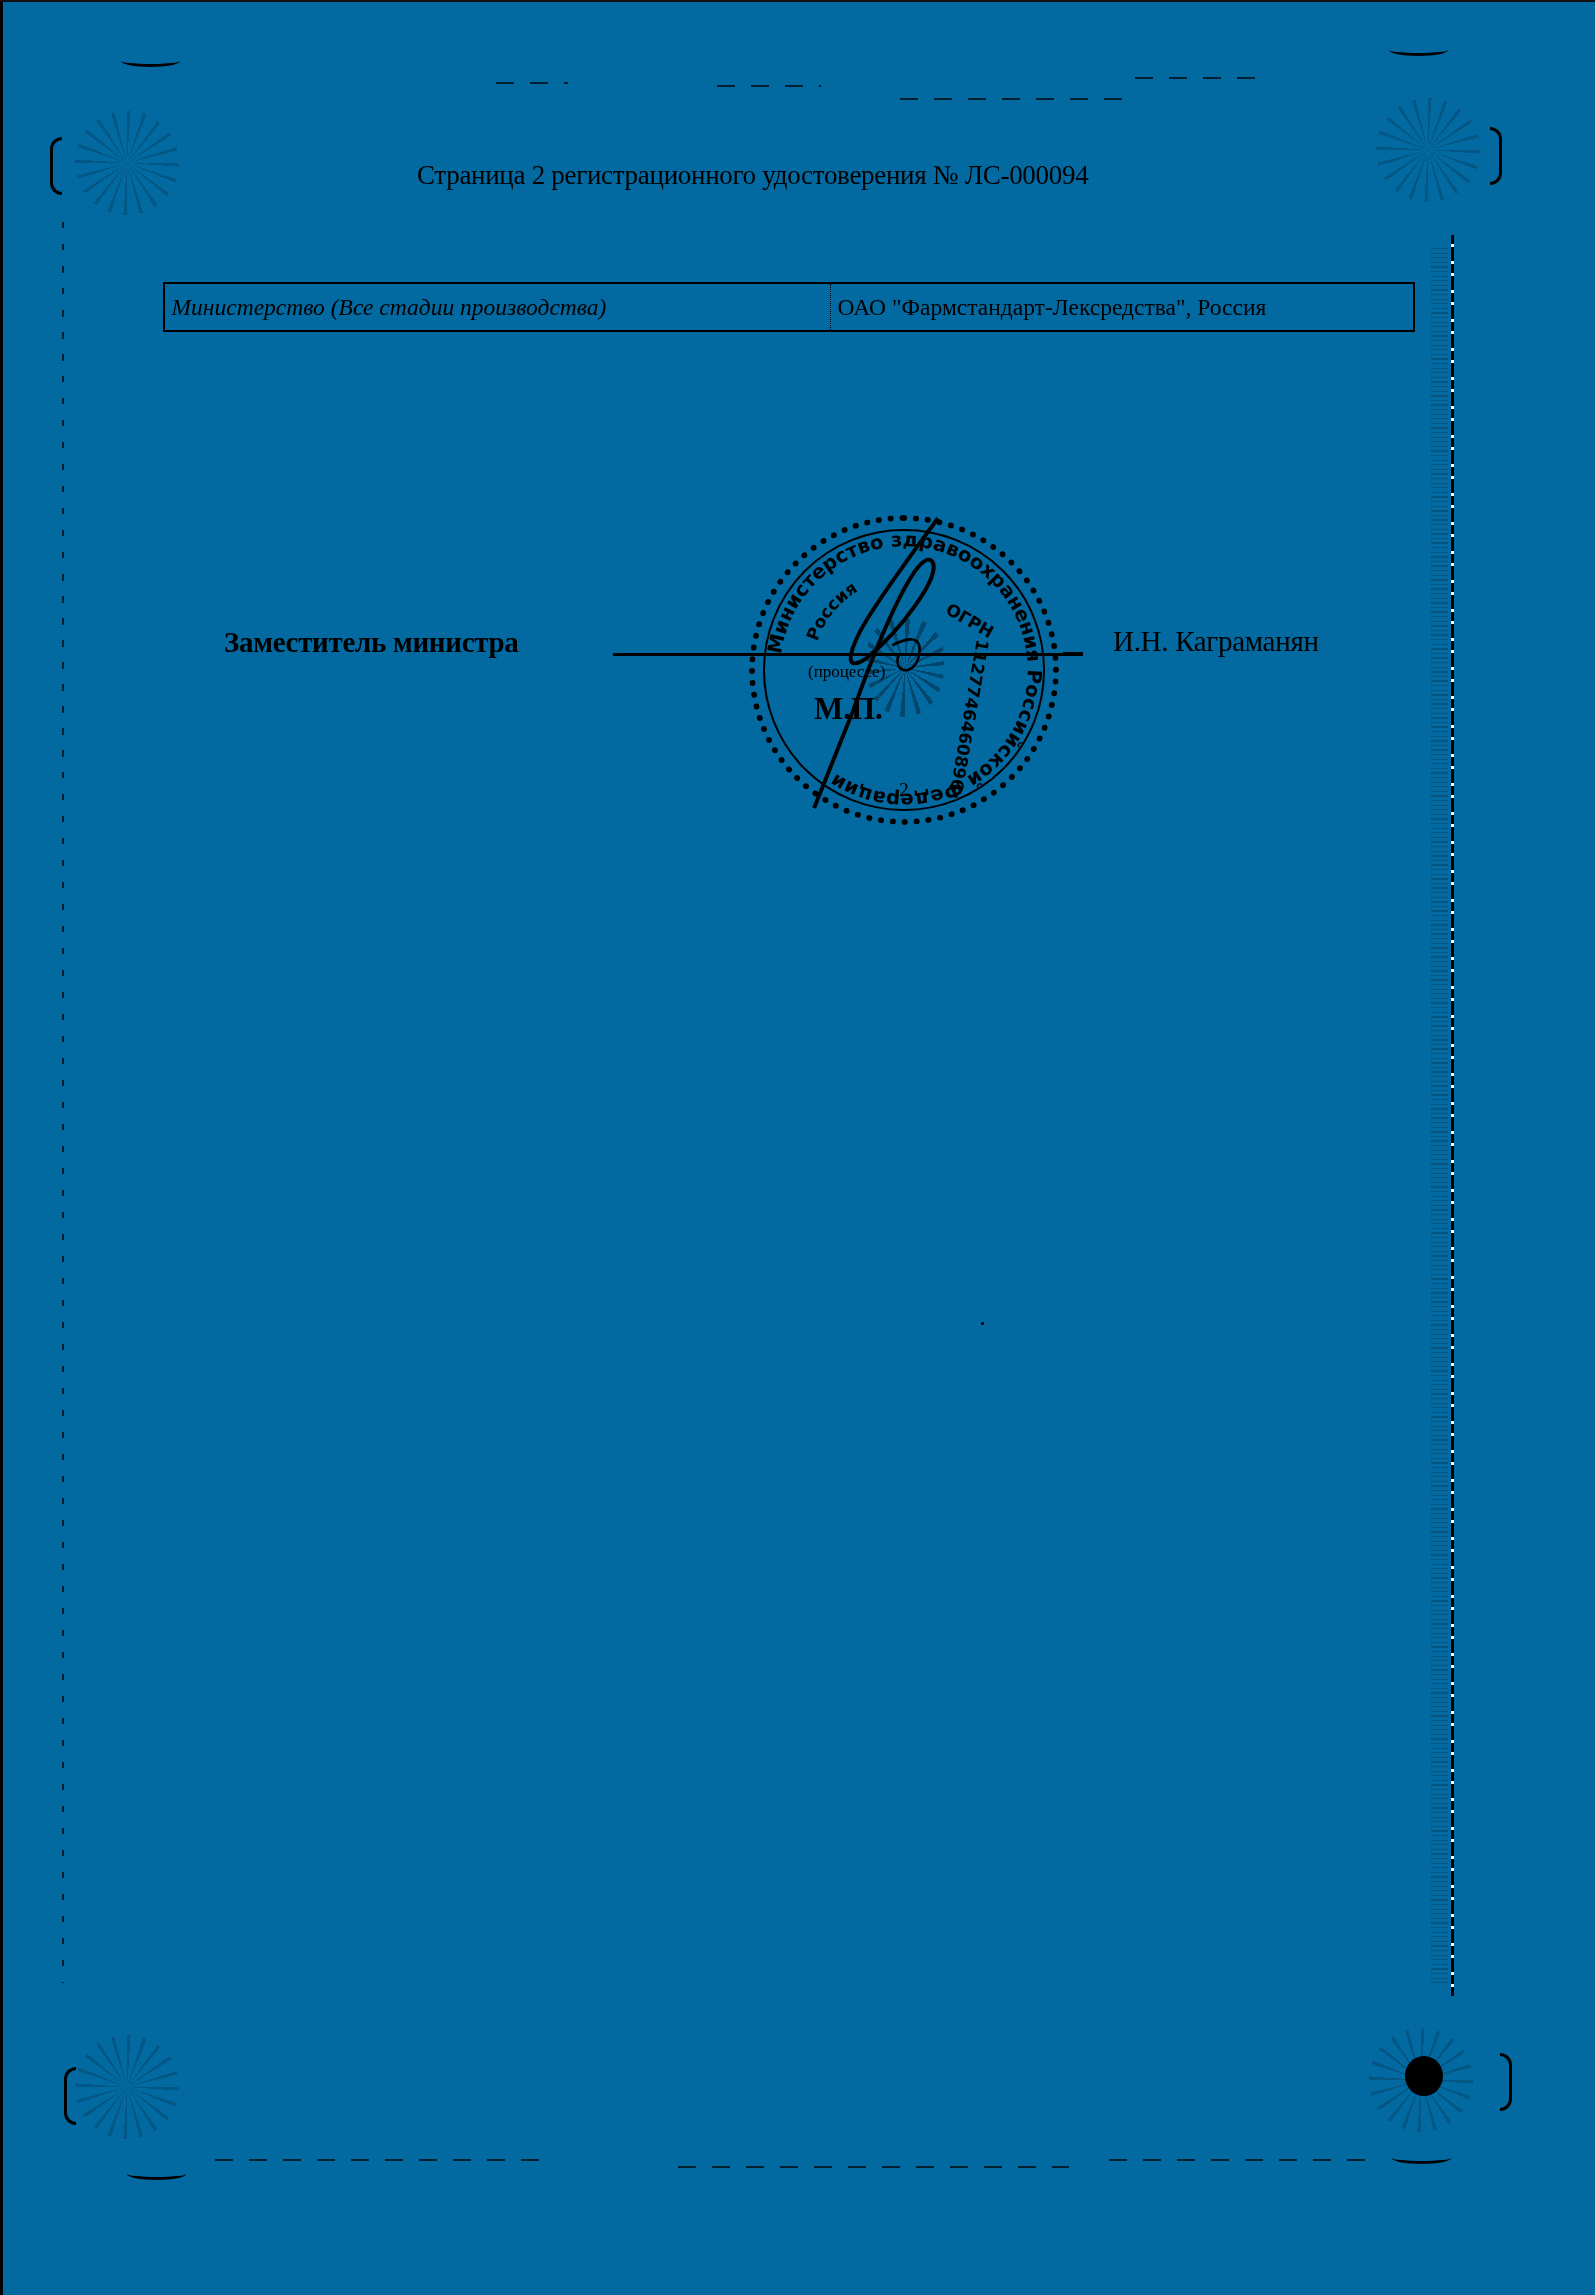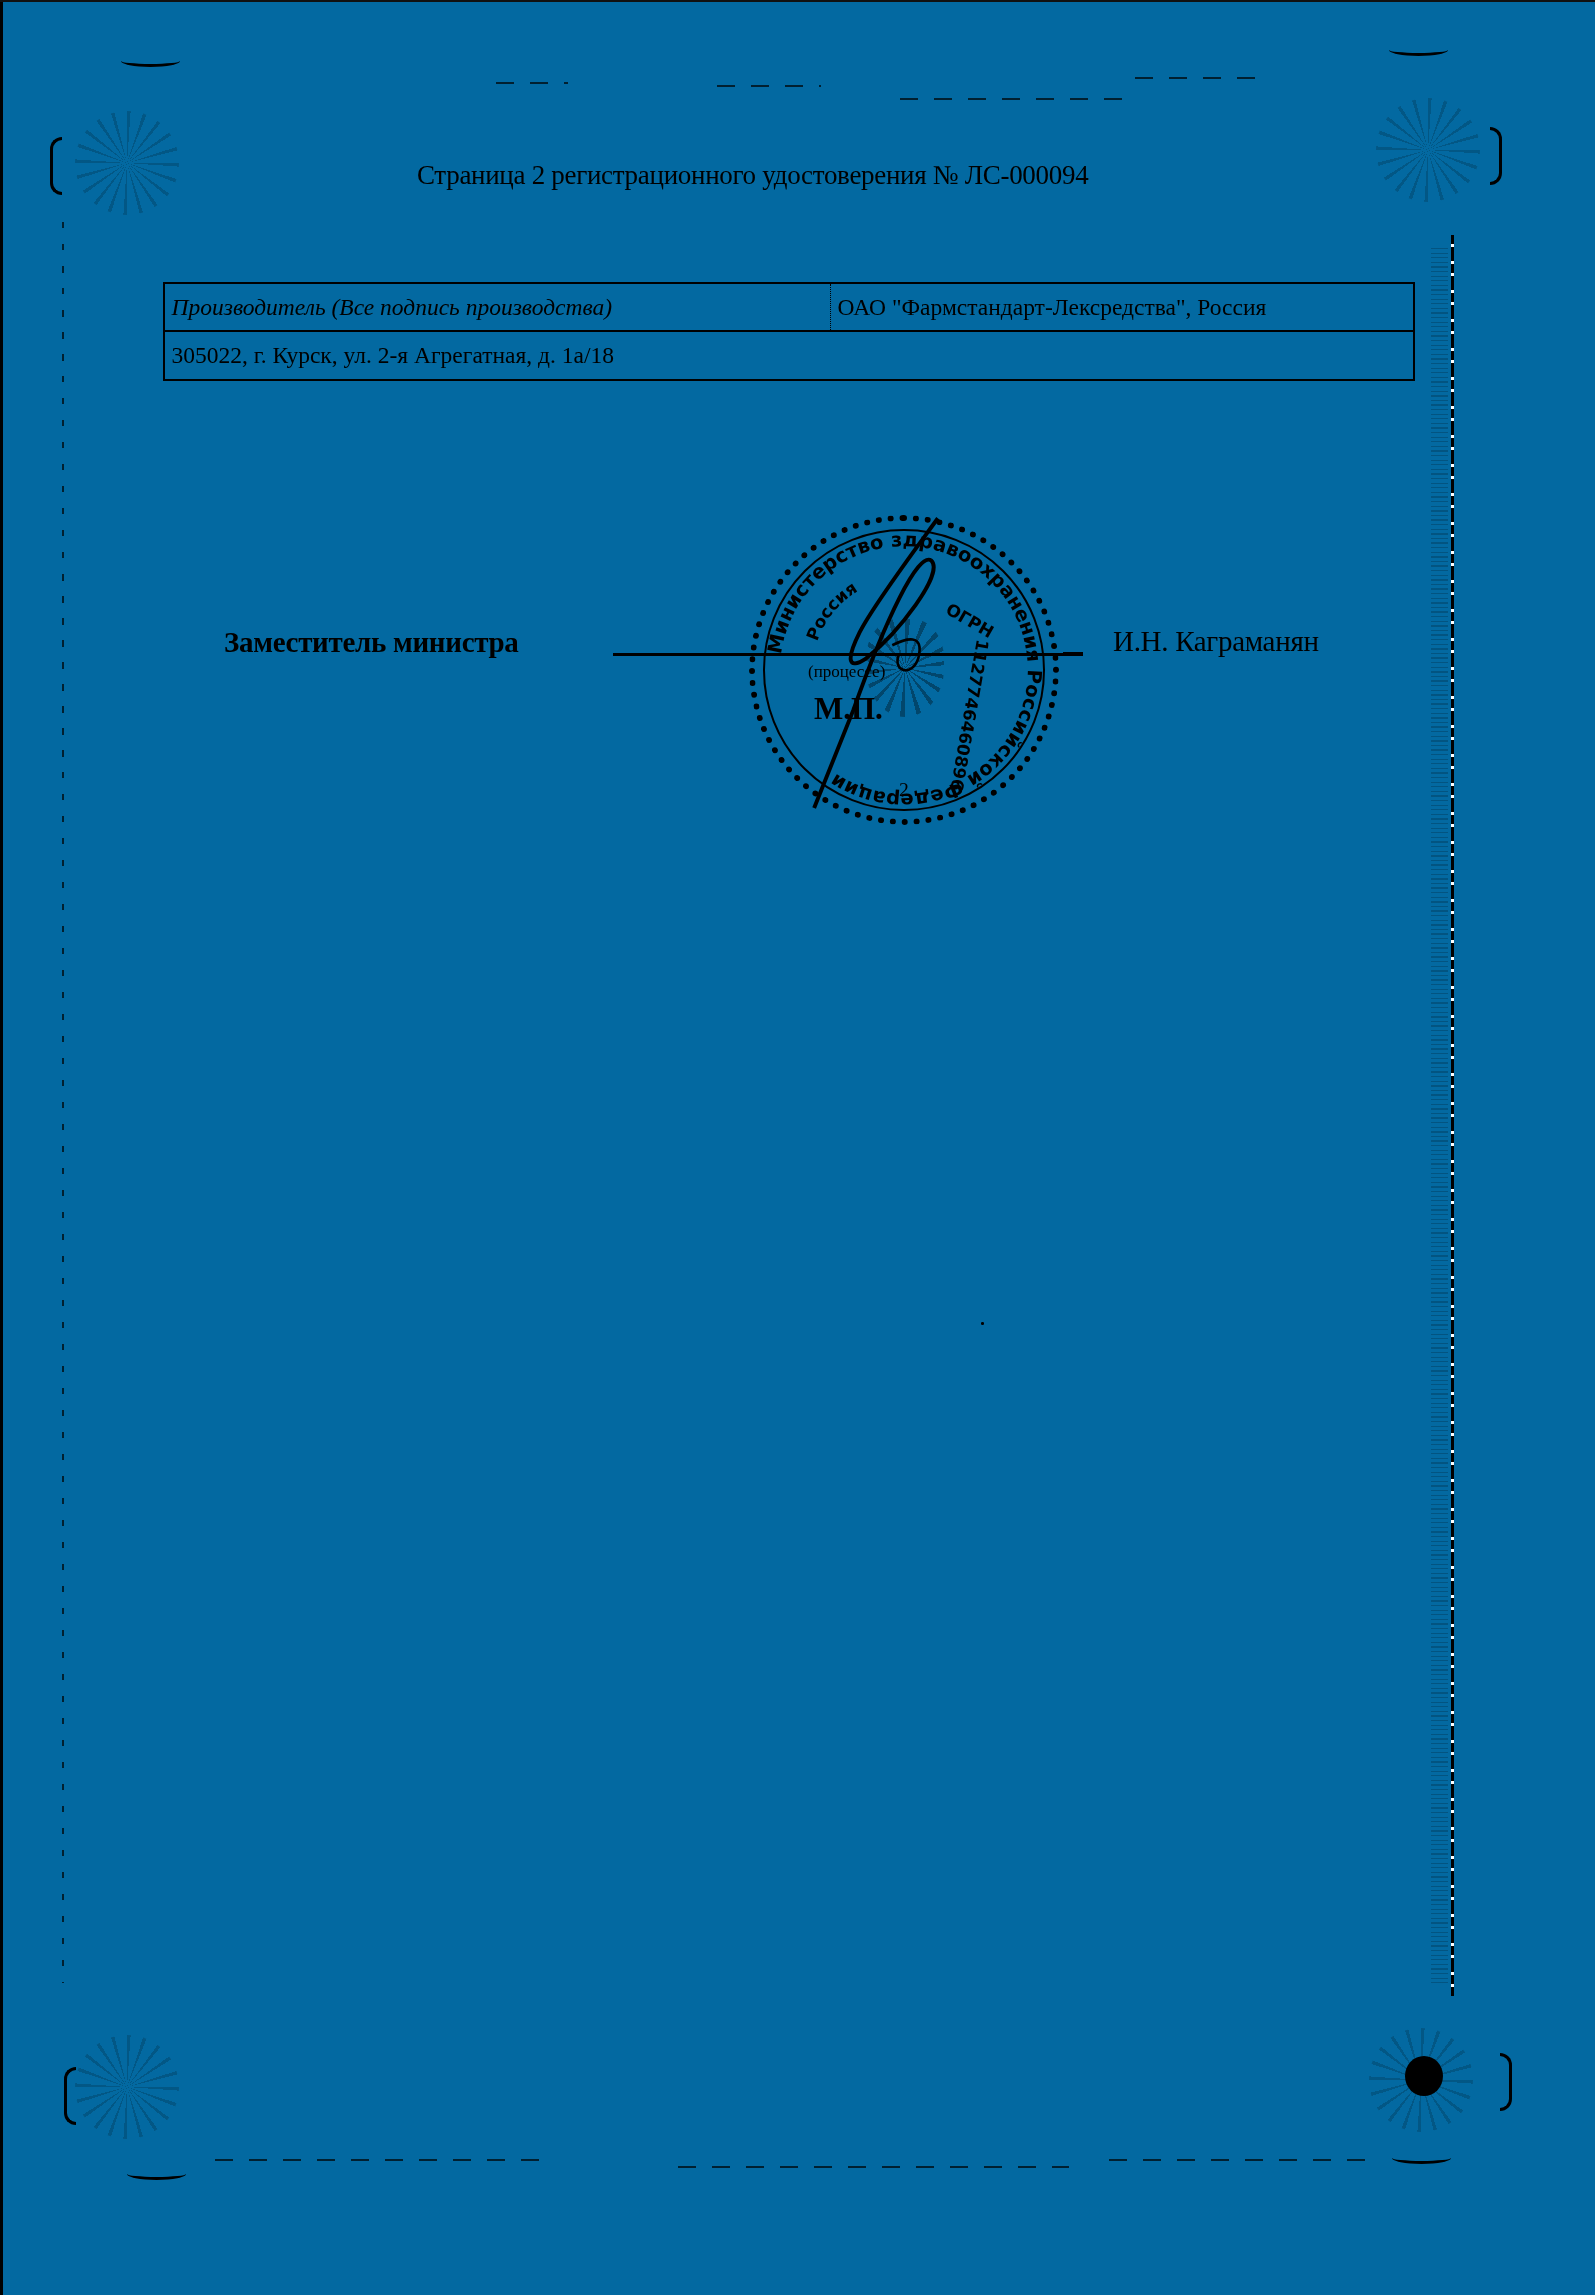--- a/index.html
+++ b/index.html
@@ -97,25 +97,22 @@
   <div class="bracket-r" style="left:1500px; top:2053px;"></div>
   <div class="swoosh" style="left:1392px; top:2152px;"></div>
 
   <div class="stray-dot" style="left:981px; top:1322px;"></div>
 
   <div class="page-header">Страница  2 регистрационного удостоверения № ЛС-000094</div>
 
   <table class="info-table">
     <tbody>
     <tr class="row-maker">
-      <td class="left">Производитель (Все подпись производства)</td>
+      <td class="left">Министерство (Все стадии производства)</td>
       <td class="right">ОАО "Фармстандарт-Лексредства", Россия</td>
-    </tr>
-    <tr class="row-addr">
-      <td colspan="2">305022, г. Курск, ул. 2-я Агрегатная, д. 1а/18</td>
     </tr>
   </tbody>
     </table>
 
   <div class="sign-role">Заместитель министра</div>
   <div class="sign-line"></div>
   <div class="sign-tail"></div>
   <div class="sign-name">И.Н. Каграманян</div>
 
   <div class="seal">

